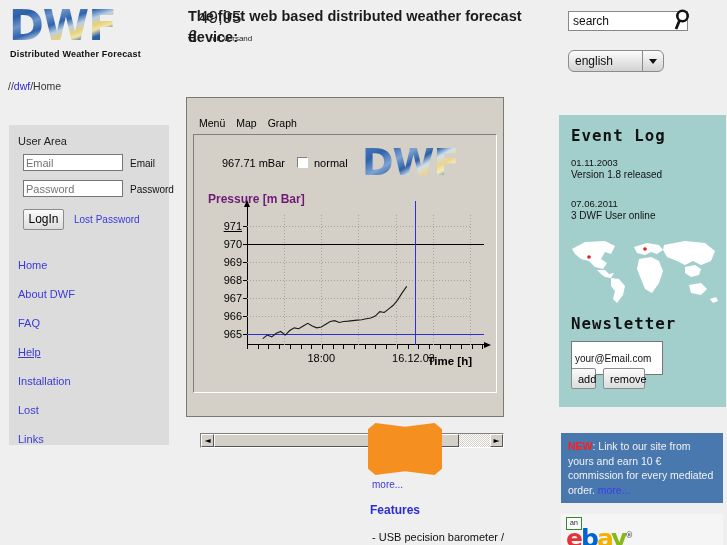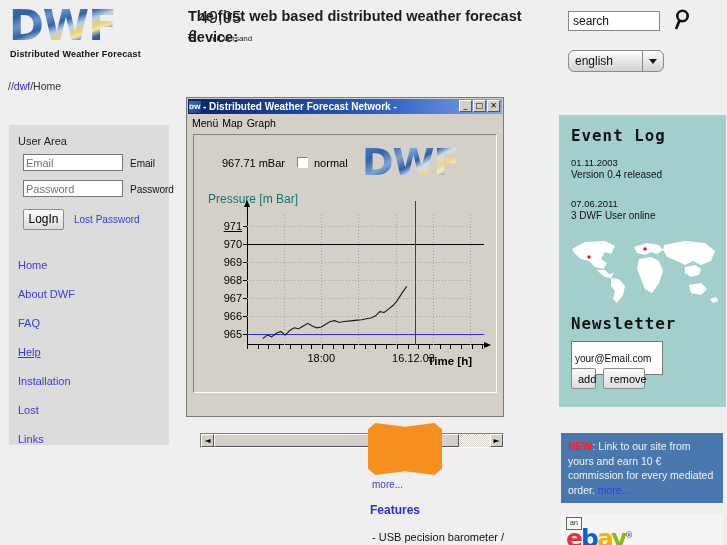--- a/index.html
+++ b/index.html
@@ -101,21 +101,21 @@
   #tb-buttons{position:absolute;right:2px;top:1px;display:flex;}
   .tb-btn span{
     position:absolute;left:0;right:0;top:0;bottom:0;
     font-size:8px;line-height:10px;text-align:center;color:#000;
     font-family:"DejaVu Sans",sans-serif;
   }
   #menu-bar{
     position:absolute;left:1px;top:17px;width:314px;height:15px;
     display:flex;align-items:center;background:#d4d0c8;
   }
-  .menu-item{font-size:10.5px;color:#000;margin-left:4px;cursor:default;}
+  .menu-item{font-size:10.5px;color:#000;margin-left:11px;cursor:default;}
 
   #client-area{
     position:absolute;left:6px;top:36px;width:304px;height:259px;
     background:#d4d0c8;
     border:1px solid;border-color:#808080 #fff #fff #808080;
     box-sizing:border-box;
   }
   #pressure-readout{position:absolute;left:28px;top:22px;font-size:11px;color:#000;}
   #normal-check{
     position:absolute;left:103px;top:22px;width:11px;height:11px;
@@ -127,21 +127,21 @@
     position:absolute;left:168px;top:6px;width:120px;height:42px;
     font-family:"DejaVu Sans",sans-serif;font-weight:bold;font-size:38px;
     line-height:42px;letter-spacing:-1px;
     background:linear-gradient(150deg,#5b87c4 0%,#2f63ab 20%,#7fa3d2 34%,#2d5fa6 46%,#cfe0f0 54%,#edd488 62%,#f5ecbb 68%,#2f62aa 78%,#244f96 100%);
     -webkit-background-clip:text;background-clip:text;
     -webkit-text-fill-color:transparent;
   }
 
   
   #chart{position:absolute;left:8px;top:57px;width:288px;height:190px;}
-  #chart-title{position:absolute;left:6px;top:0px;font-size:12px;font-weight:normal;color:#0f766e;text-align:center;}
+  #chart-title{position:absolute;left:6px;top:0px;font-size:12px;font-weight:bold;color:#701a75;text-align:center;}
   #plot{
     position:absolute;left:45px;top:23px;width:225px;height:130px;
   }
   .ytick{
     position:absolute;right:100%;margin-right:5px;
     font-size:11px;color:#000;white-space:nowrap;transform:translateY(-50%);
   }
   .ytickmark{position:absolute;left:-4px;width:4px;height:1px;background:#000;}
   .gridh{position:absolute;left:0;width:100%;height:1px;
          background:repeating-linear-gradient(90deg,#a8a49c 0 1px,transparent 1px 3px);}
@@ -190,21 +190,21 @@
               font-family:"Liberation Sans",sans-serif;}
   #price-eur{position:absolute;left:6px;top:28px;font-size:16px;color:#1c1c1c;}
   #price-ship{position:absolute;left:28px;top:34px;font-size:8px;color:#1c1c1c;}
   #price-more{position:absolute;left:190px;top:479px;font-size:10px;color:#3a3ad8;text-decoration:none;}
   #features-title{position:absolute;left:188px;top:503px;font-size:12px;font-weight:bold;color:#2b2bd8;}
   #feature-1{position:absolute;left:190px;top:531px;font-size:11px;color:#111;}
 
   
   #right-col{position:absolute;left:558px;top:0;width:169px;height:545px;}
   #search-box{
-    position:absolute;left:10px;top:11px;width:92px;height:20px;
+    position:absolute;left:10px;top:11px;width:120px;height:20px;
     border:1px solid #888;background:#fff;
     font-family:"Liberation Sans",sans-serif;font-size:12px;padding:0 4px;
     box-sizing:border-box;color:#111;
   }
   #search-icon{position:absolute;left:114px;top:8px;width:22px;height:24px;}
   #lang-select{
     position:absolute;left:10px;top:50px;width:96px;height:22px;
     background:linear-gradient(#fcfcfc,#d2d2d2);
     border:1px solid #8b8b8b;border-radius:6px;
     font-family:"Liberation Sans",sans-serif;font-size:12px;
@@ -310,35 +310,20 @@
       <a class="nav-link" style="top:308px;" href="#">Links</a>
     </div>
   </div>
 
   <div id="center-col">
 
     <div id="headline">The first web based distributed weather forecast device:</div>
 
     <div id="app-window">
 
-      <div id="title-bar">
-        <div id="tb-icon">DWF</div>
-        <div id="tb-title">- Distributed Weather Forecast Network -</div>
-        <div id="tb-buttons">
-          <div class="tb-btn">
-              <span>_</span>
-            </div>
-          <div class="tb-btn">
-              <span>□</span>
-            </div>
-          <div class="tb-btn">
-              <span>✕</span>
-            </div>
-        </div>
-      </div>
 
       <div id="menu-bar">
         <div class="menu-item">Menü</div>
         <div class="menu-item">Map</div>
         <div class="menu-item">Graph</div>
       </div>
 
       <div id="client-area">
 
         <div id="pressure-readout">967.71 mBar</div>
@@ -458,21 +443,21 @@
       <span id="lang-value">english</span>
       <div id="lang-arrow-btn">
         <div class="caret-down"></div>
       </div>
     </div>
 
     <div id="teal-panel">
 
       <div id="evt-title" class="pixel-head">Event Log</div>
       <div class="evt-date" style="top:42px;">01.11.2003</div>
-      <div class="evt-text" style="top:54px;">Version 0.4 released</div>
+      <div class="evt-text" style="top:54px;">Version 1.8 released</div>
       <div class="evt-date" style="top:83px;">07.06.2011</div>
       <div class="evt-text" style="top:95px;">3 DWF User online</div>
 
       <svg id="world-map" viewBox="0 0 152 70" preserveAspectRatio="none">
         <g fill="#ffffff">
           <path d="M5 12 L18 5 L38 4 L48 9 L44 17 L38 15 L34 22 L40 26 L36 32 L28 30 L22 24 L14 22 L8 17 Z"></path>
           <path d="M30 33 L38 33 L42 37 L47 36 L44 41 L38 40 L34 37 Z"></path>
           <path d="M44 41 L52 42 L58 49 L56 58 L50 66 L46 62 L48 54 L44 49 Z"></path>
           <path d="M67 10 L80 6 L92 8 L96 13 L90 17 L84 15 L78 18 L70 16 Z"></path>
           <path d="M72 22 L84 20 L92 24 L96 34 L92 46 L85 56 L78 52 L74 42 L70 32 Z"></path>

